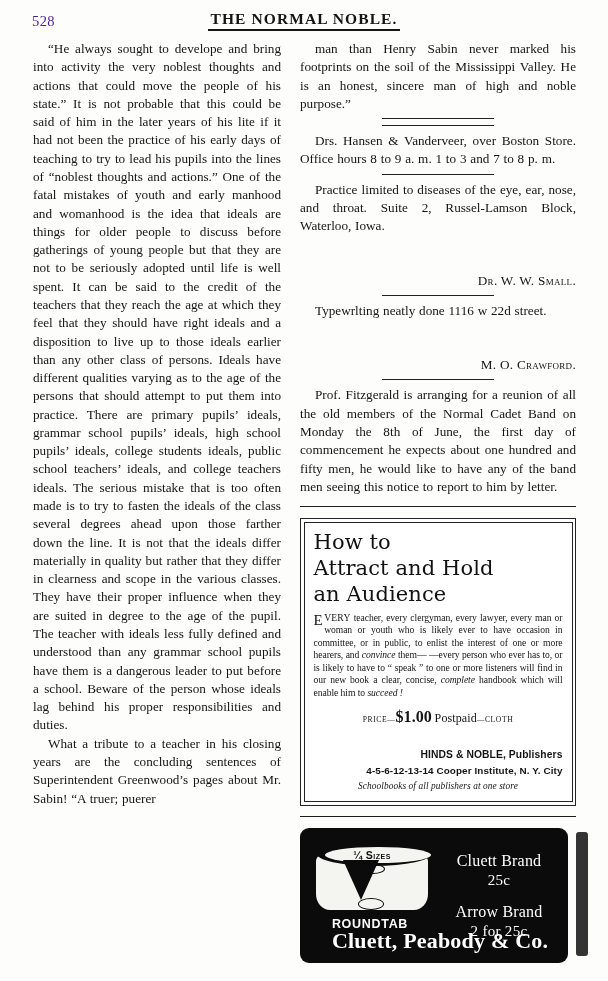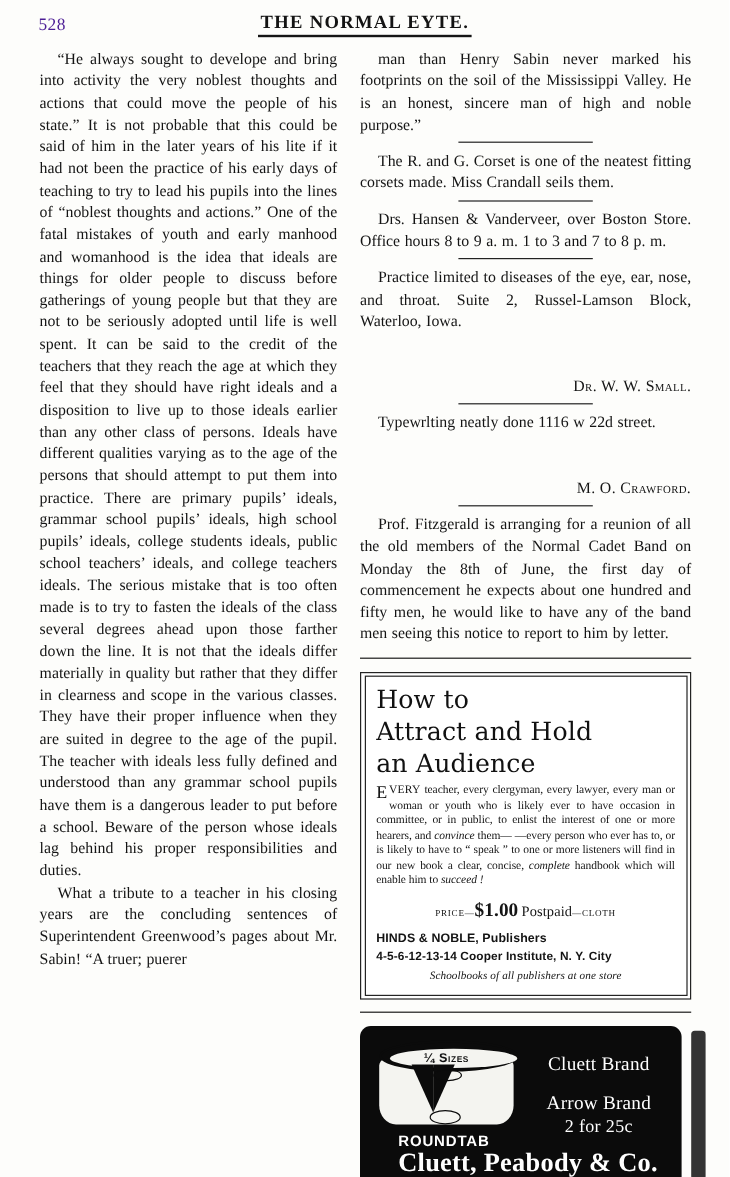--- a/index.html
+++ b/index.html
@@ -156,25 +156,25 @@
     text-align: center;
     font-size: 10.2px;
     margin-top: 7px;
     letter-spacing: .1px;
   }
   .ad-price .tiny { font-size: 7.6px; letter-spacing: .6px; }
   .ad-price .big  { font-size: 16px; font-weight: bold; }
   .ad-price .mid  { font-size: 12px; }
 
   .ad-pub {
-    text-align: left;
+    text-align: right;
     font-family: "Liberation Sans", "DejaVu Sans", sans-serif;
     font-size: 10.3px;
     font-weight: bold;
-    margin-top: 6px;
+    margin-top: 20px;
     letter-spacing: .1px;
   }
   .ad-pub .line2 {
     display: block;
     font-size: 9.9px;
     margin-top: 1px;
   }
   .ad-tag {
     text-align: center;
     font-style: italic;
@@ -319,38 +319,35 @@
   }
 </style>
 </head>
 <body>
 
 <div class="page">
 
   <div class="masthead">
     <div class="folio">528</div>
     <div class="mast-title-wrap">
-      <span class="mast-title">THE NORMAL EYTE.</span>
+      <span class="mast-title">THE NORMAL NOBLE.</span>
     </div>
   </div>
 
   <div class="col col-left">
     <p class="flow">“He always sought to develope and bring into activity the very noblest thoughts and actions that could move the people of his state.”  It is not probable that this could be said of him in the later years of his lite if it had  not  been the practice of his early days of teaching to try to lead his pupils into the lines of “noblest thoughts and actions.”  One of the fatal mistakes of youth and early manhood and womanhood is the idea that ideals are things for older people to discuss before gatherings of young people but that they are not to be seriously adopted until life is well spent.  It can be said to the credit of the  teachers that they reach the age at which they feel that they should have right ideals and  a disposition to live up to those ideals earlier than any other class of persons. Ideals have different qualities varying as to the age of the persons that should attempt to put them  into practice. There are primary pupils’ ideals, grammar school pupils’ ideals, high school pupils’ ideals, college students ideals, public school teachers’ ideals, and college teachers ideals.  The serious mistake that is too often made is to try to fasten the ideals of the class several degrees ahead upon those farther down the line.  It is not that the ideals differ materially in quality but rather that they differ in clearness and scope in the various classes.  They have their proper influence when they are suited in degree to the age of the pupil.  The teacher with ideals less fully defined and understood than any grammar school pupils have them is a dangerous  leader to put before a school.  Beware of the person whose ideals lag behind his proper responsibilities and duties.</p>
     <p class="flow">What a tribute to a teacher in his closing years are the concluding sentences of Superintendent Greenwood’s pages about Mr. Sabin! “A truer; puerer</p>
   </div>
 
   <div class="col col-right">
 
     <p class="flow">man than Henry Sabin never marked his footprints on the soil of the Mississippi Valley.  He is an honest, sincere man of high and noble purpose.”</p>
 
     <div class="rule-short"></div>
 
-    <div class="adtext">
-      <p>The R. and G. Corset is one of the neatest fitting corsets made.  Miss Crandall seils them.</p>
-    </div>
 
     <div class="rule-short"></div>
 
     <div class="adtext">
       <p>Drs. Hansen &amp; Vanderveer, over Boston Store.  Office hours 8 to 9 a. m. 1 to 3 and 7 to 8 p. m.</p>
     </div>
 
     <div class="rule-short"></div>
 
     <div class="adtext">
@@ -414,20 +411,21 @@
           <div class="collar-vright"></div>
           <div class="tab-top"></div>
           <div class="tab-bottom"></div>
           <div class="quarter-sizes">¼ Sizes</div>
         </div>
 
         <div class="roundtab">ROUNDTAB</div>
 
         <div class="cluett-right">
           <div class="brand-line">Cluett  Brand</div>
+          <div class="brand-price">25c</div>
           <div class="brand-gap"></div>
           <div class="brand-line">Arrow  Brand</div>
           <div class="brand-price">2 for 25c</div>
         </div>
 
         <div class="cluett-company">Cluett, Peabody &amp; Co.</div>
 
       </div>
       <div class="cluett-smudge"></div>
     </div>

